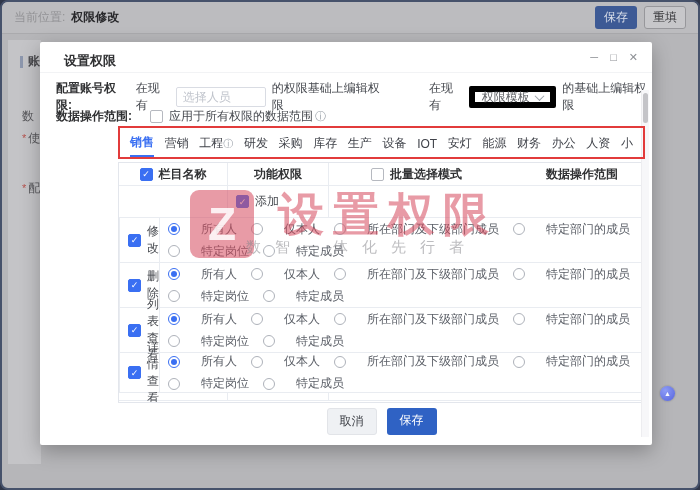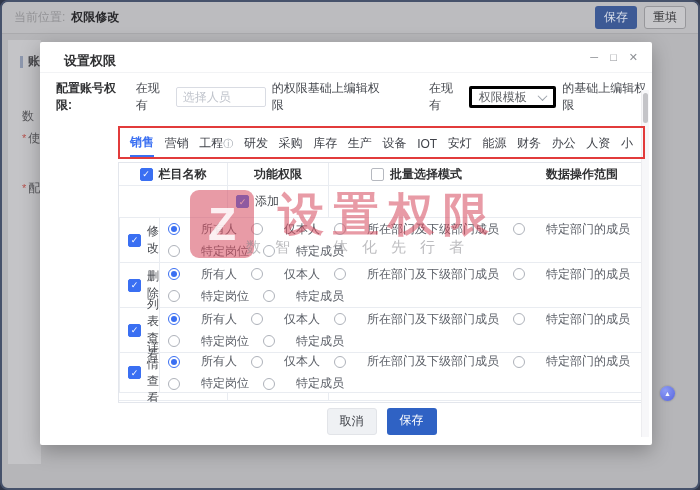--- a/index.html
+++ b/index.html
@@ -26,21 +26,21 @@
   .m-title{position:absolute;left:24px;top:10px;font-size:13px;font-weight:bold;color:#303133;}
   .m-ctrls{position:absolute;right:14px;top:8px;display:flex;gap:12px;}
   .m-ctrls span{font-size:11px;color:#8d9095;cursor:pointer;line-height:14px;}
   .m-head-line{position:absolute;left:0;top:30px;right:0;height:1px;background:#f2f3f5;}
 
   .cfg-row{position:absolute;left:16px;top:38px;display:flex;align-items:center;font-size:12px;color:#46494f;}
   .cfg-label{font-weight:bold;color:#303133;margin-right:8px;}
   .txt{color:#46494f;}
   .person-input{width:76px;height:18px;border:1px solid #d9dce3;border-radius:2px;margin:0 6px;padding:0 6px;font-size:12px;color:#606266;font-family:inherit;}
   .person-input::placeholder{color:#c0c4cc;}
-  .tpl-select{width:92px;height:22px;border:3px solid #000000;border-radius:2px;margin:0 6px;display:inline-flex;align-items:center;justify-content:space-between;padding:0 7px;box-sizing:border-box;color:#606266;}
+  .tpl-select{width:92px;height:22px;border:6px solid #000000;border-radius:2px;margin:0 6px;display:inline-flex;align-items:center;justify-content:space-between;padding:0 7px;box-sizing:border-box;color:#606266;}
   .chev{width:6px;height:6px;border-right:1px solid #9aa0a8;border-bottom:1px solid #9aa0a8;transform:rotate(45deg) translate(-1px,-1px);}
   .grp2{margin-left:44px;display:inline-flex;align-items:center;}
   .scope-row{position:absolute;left:16px;top:66px;display:flex;align-items:center;font-size:12px;}
   .scope-row .gap{width:10px;}
 
   .cb{width:13px;height:13px;border:1px solid #b6b9c0;border-radius:2px;background:#fff;display:inline-flex;align-items:center;justify-content:center;font-size:9px;color:#fff;box-sizing:border-box;flex:none;}
   .cb.on{background:#3a6ff2;border-color:#3a6ff2;}
   .radio{width:12px;height:12px;border:1px solid #aeb2ba;border-radius:50%;background:#fff;display:inline-block;position:relative;box-sizing:border-box;flex:none;}
   .radio.sel{border-color:#3a6ff2;}
   .radio.sel::after{content:"";position:absolute;inset:2px;border-radius:50%;background:#3a6ff2;}
@@ -123,20 +123,28 @@
         <span class="grp2">
           <span class="txt">在现有</span>
           <span class="tpl-select">
             <span>权限模板</span>
             <span class="chev"></span>
           </span>
           <span class="txt">的基础上编辑权限</span>
         </span>
       </div>
 
+      <div class="scope-row">
+        <span class="cfg-label">数据操作范围:</span>
+        <span class="gap"></span>
+        <span class="cb" id="apply-all-cb"></span>
+        <span class="gap" style="width:6px;"></span>
+        <span class="txt">应用于所有权限的数据范围</span>
+        <span style="color:#9aa0a8;font-size:11px;margin-left:2px;">ⓘ</span>
+      </div>
 
       <div class="annot">
         <div class="tabs" id="tabs">
             <span class="tab active"><span>销售</span></span>
             <span class="tab"><span>营销</span></span>
             <span class="tab"><span>工程</span><span class="tinfo">ⓘ</span></span>
             <span class="tab"><span>研发</span></span>
             <span class="tab"><span>采购</span></span>
             <span class="tab"><span>库存</span></span>
             <span class="tab"><span>生产</span></span>

